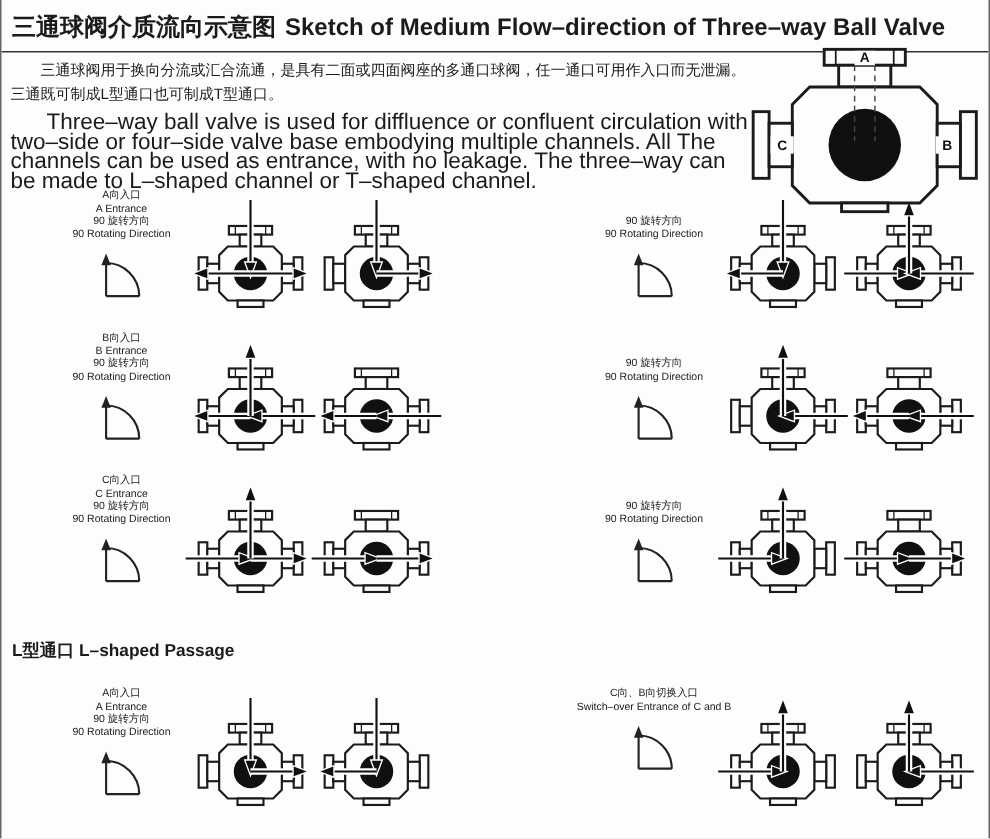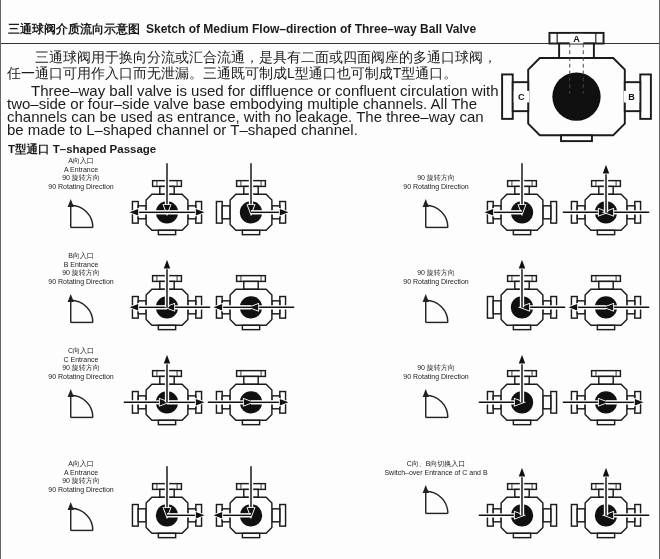--- a/index.html
+++ b/index.html
@@ -2,25 +2,25 @@
 <html><head>
 <meta charset="utf-8">
 <style>
   html,body{margin:0;padding:0;background:#e8e8e8}
   .page{
     position:relative;width:660px;height:559px;margin:0 auto;
     background:#fdfdfd;overflow:hidden;box-sizing:border-box;
     border-left:1.5px solid #666;border-right:1.5px solid #666;
     font-family:"Liberation Sans","DejaVu Sans",sans-serif;color:#1b1b1b;
   }
-  .title{font-size:12px;font-weight:bold;padding:21px 8px 5px 7px;border-bottom:1.5px solid #333;white-space:nowrap}
+  .title{font-size:16px;font-weight:bold;padding:8px 8px 5px 7px;border-bottom:1.5px solid #333;white-space:nowrap}
   .title .en{margin-left:6px}
   .intro{width:492px;margin:5px 0 0 6px}
   .intro p{margin:0}
-  .intro .zh{font-size:14px;line-height:16px;text-indent:2em}
+  .intro .zh{font-size:10px;line-height:16px;text-indent:2em}
   .intro .en{font-size:15px;line-height:13px;text-indent:1.6em;margin-top:3px}
   .overview{position:absolute;top:30px;right:5px}
   .overview .bd rect,.overview .bd path{fill:#fdfdfd;stroke:#1b1b1b;stroke-width:2}
   .overview text{font-size:9.5px;font-weight:bold;text-anchor:middle;fill:#111}
   .overview .dash line{stroke:#444;stroke-width:1;stroke-dasharray:4 3}
   .overview .lbg{fill:#fff}
   .sec-head{font-size:11.5px;font-weight:bold;margin:6px 0 0 7px}
   .sec-l .sec-head{margin-top:14px}
   .row{display:flex;margin-left:30px;height:95px}
   .sec-l .row{margin-top:18px;height:auto}
@@ -68,21 +68,20 @@
     </g>
     <rect class="lbg" x="73" y="4" width="14" height="10"></rect>
     <text x="80" y="12">A</text>
     <rect class="lbg" x="15" y="63" width="16" height="12"></rect>
     <text x="23" y="72.5">C</text>
     <rect class="lbg" x="129" y="63" width="16" height="12"></rect>
     <text x="137" y="72.5">B</text>
   </svg>
 
   <div class="sec sec-t">
-    <div class="sec-head">T型通口  T–shaped Passage</div>
 
     <div class="row">
       <div class="group gl">
         <div class="lblcol">
           <div class="lbl">A向入口</div>
           <div class="lbl">A Entrance</div>
           <div class="lbl">90  旋转方向</div>
           <div class="lbl">90 Rotating Direction</div>
           <div class="arc-slot"><svg width="30" height="36" viewBox="0 0 38 42">
                 <g stroke="#222" stroke-width="1.8" fill="none">
@@ -447,20 +446,21 @@
               <line x1="50" y1="56" x2="92" y2="56" stroke="#fff" stroke-width="6"></line>
               <line x1="50" y1="56" x2="92" y2="56" stroke="#101010" stroke-width="2"></line>
               <polygon points="90,51.5 90,60.5 102,56" fill="#101010" stroke="#fff" stroke-width="2.5" paint-order="stroke"></polygon>
             </svg>
           </div>
       </div>
     </div>
   </div>
 
   <div class="sec sec-l">
+    <div class="sec-head">L型通口  L–shaped Passage</div>
 
     <div class="row">
       <div class="group gl">
         <div class="lblcol">
           <div class="lbl">A向入口</div>
           <div class="lbl">A Entrance</div>
           <div class="lbl">90  旋转方向</div>
           <div class="lbl">90 Rotating Direction</div>
           <div class="arc-slot"><svg width="30" height="36" viewBox="0 0 38 42">
                 <g stroke="#222" stroke-width="1.8" fill="none">

